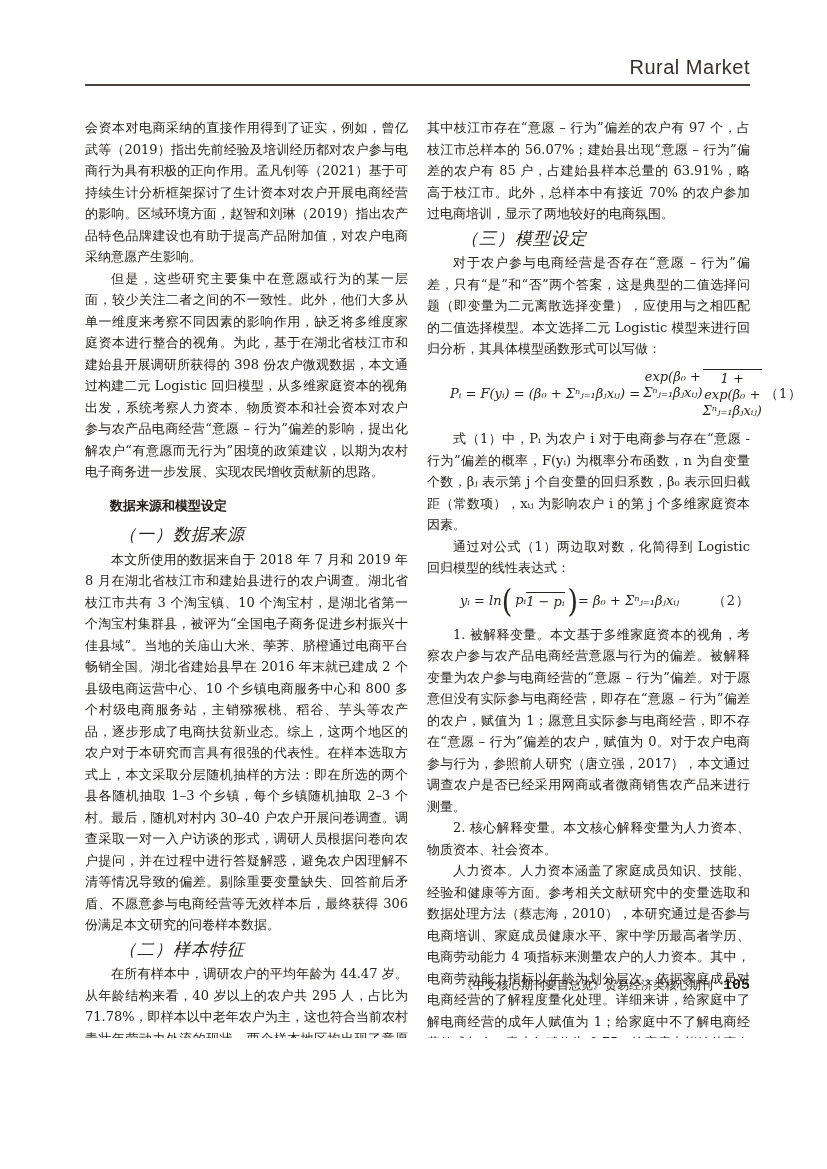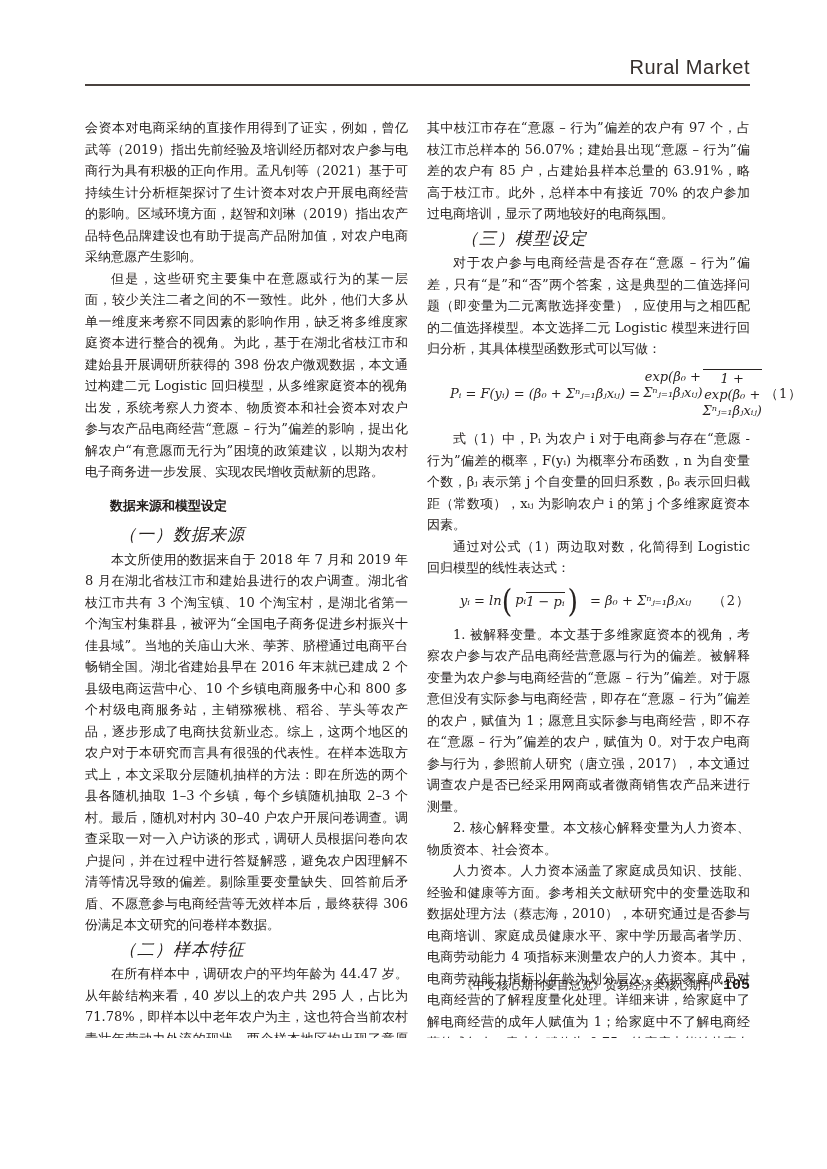--- a/index.html
+++ b/index.html
@@ -74,21 +74,21 @@
     align-items: center;
     font-style: italic;
     font-size: 13px;
     margin: 9px 0;
     line-height: 1.25;
   }
   .formula .flhs, .formula .frhs {
     white-space: nowrap;
     margin-left: 23px;
   }
-  .formula .frhs { margin-left: 12px; }
+  .formula .frhs { margin-left: 0; }
   .frac {
     display: inline-flex;
     flex-direction: row;
     text-align: center;
     margin: 0 3px;
     vertical-align: middle;
   }
   .frac .den {
     border-top: 1px solid #272220;
     padding-top: 1px;

